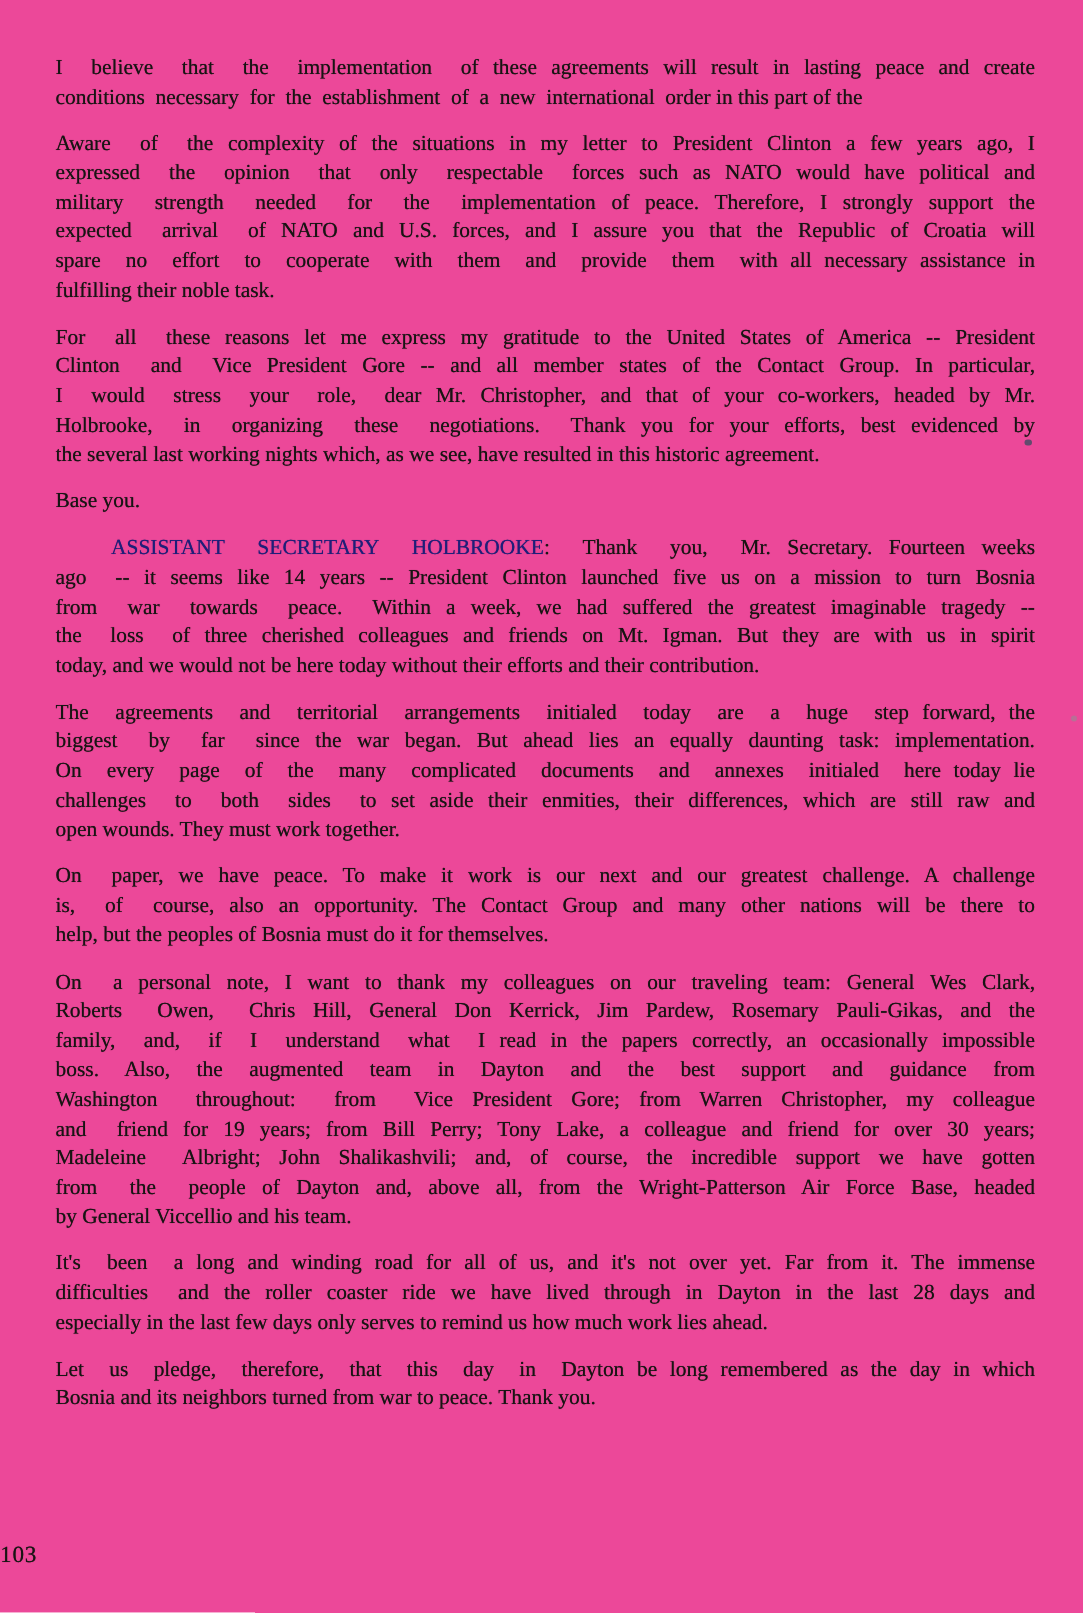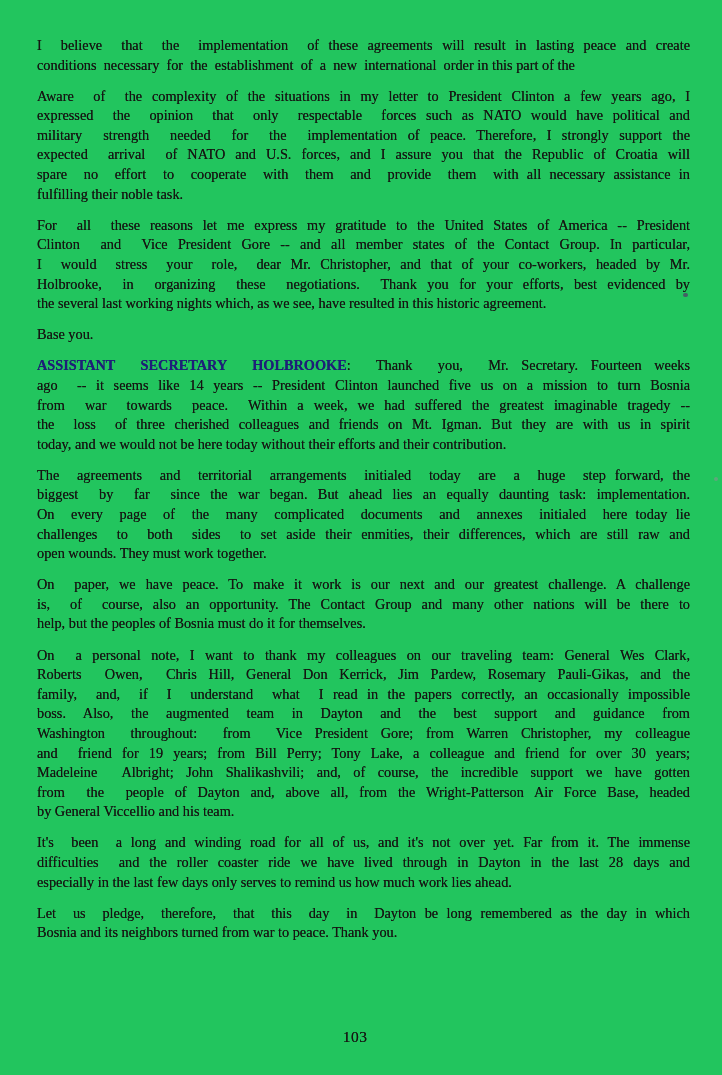--- a/index.html
+++ b/index.html
@@ -10,21 +10,21 @@
   body {
     width: 722px;
     height: 1075px;
     position: relative;
     overflow: hidden;
     font-family: "Liberation Serif", serif;
   }
   .page {
     position: absolute;
     inset: 0;
-    background: #22c55e;
+    background: #ec4899;
   }
   .content {
     position: absolute;
     left: 37px;
     top: 36px;
     width: 653px;
     color: #171513;
     font-size: 14.3px;
     line-height: 19.6px;
     text-shadow: 0 0 0.45px rgba(15, 13, 12, 0.8);
@@ -35,30 +35,31 @@
   .line {
     white-space: pre-wrap;
     text-align: justify;
     text-align-last: justify;
     overflow: hidden;
   }
   .para .line:last-child {
     text-align-last: left;
   }
   .speaker {
-    font-weight: bold;
+    font-weight: normal;
     color: #1e1e7a;
     text-shadow: 0 0 0.5px rgba(25, 25, 95, 0.8);
+    margin-left: 37px;
   }
   .page-number {
     position: absolute;
     top: 1028px;
     left: 0;
     width: 710px;
-    text-align: center;
+    text-align: left;
     font-size: 15.5px;
     color: #171513;
     letter-spacing: 0.5px;
     text-shadow: 0 0 0.45px rgba(15, 13, 12, 0.8);
   }
   .speck {
     position: absolute;
     border-radius: 2px;
   }
   .speck-1 {

